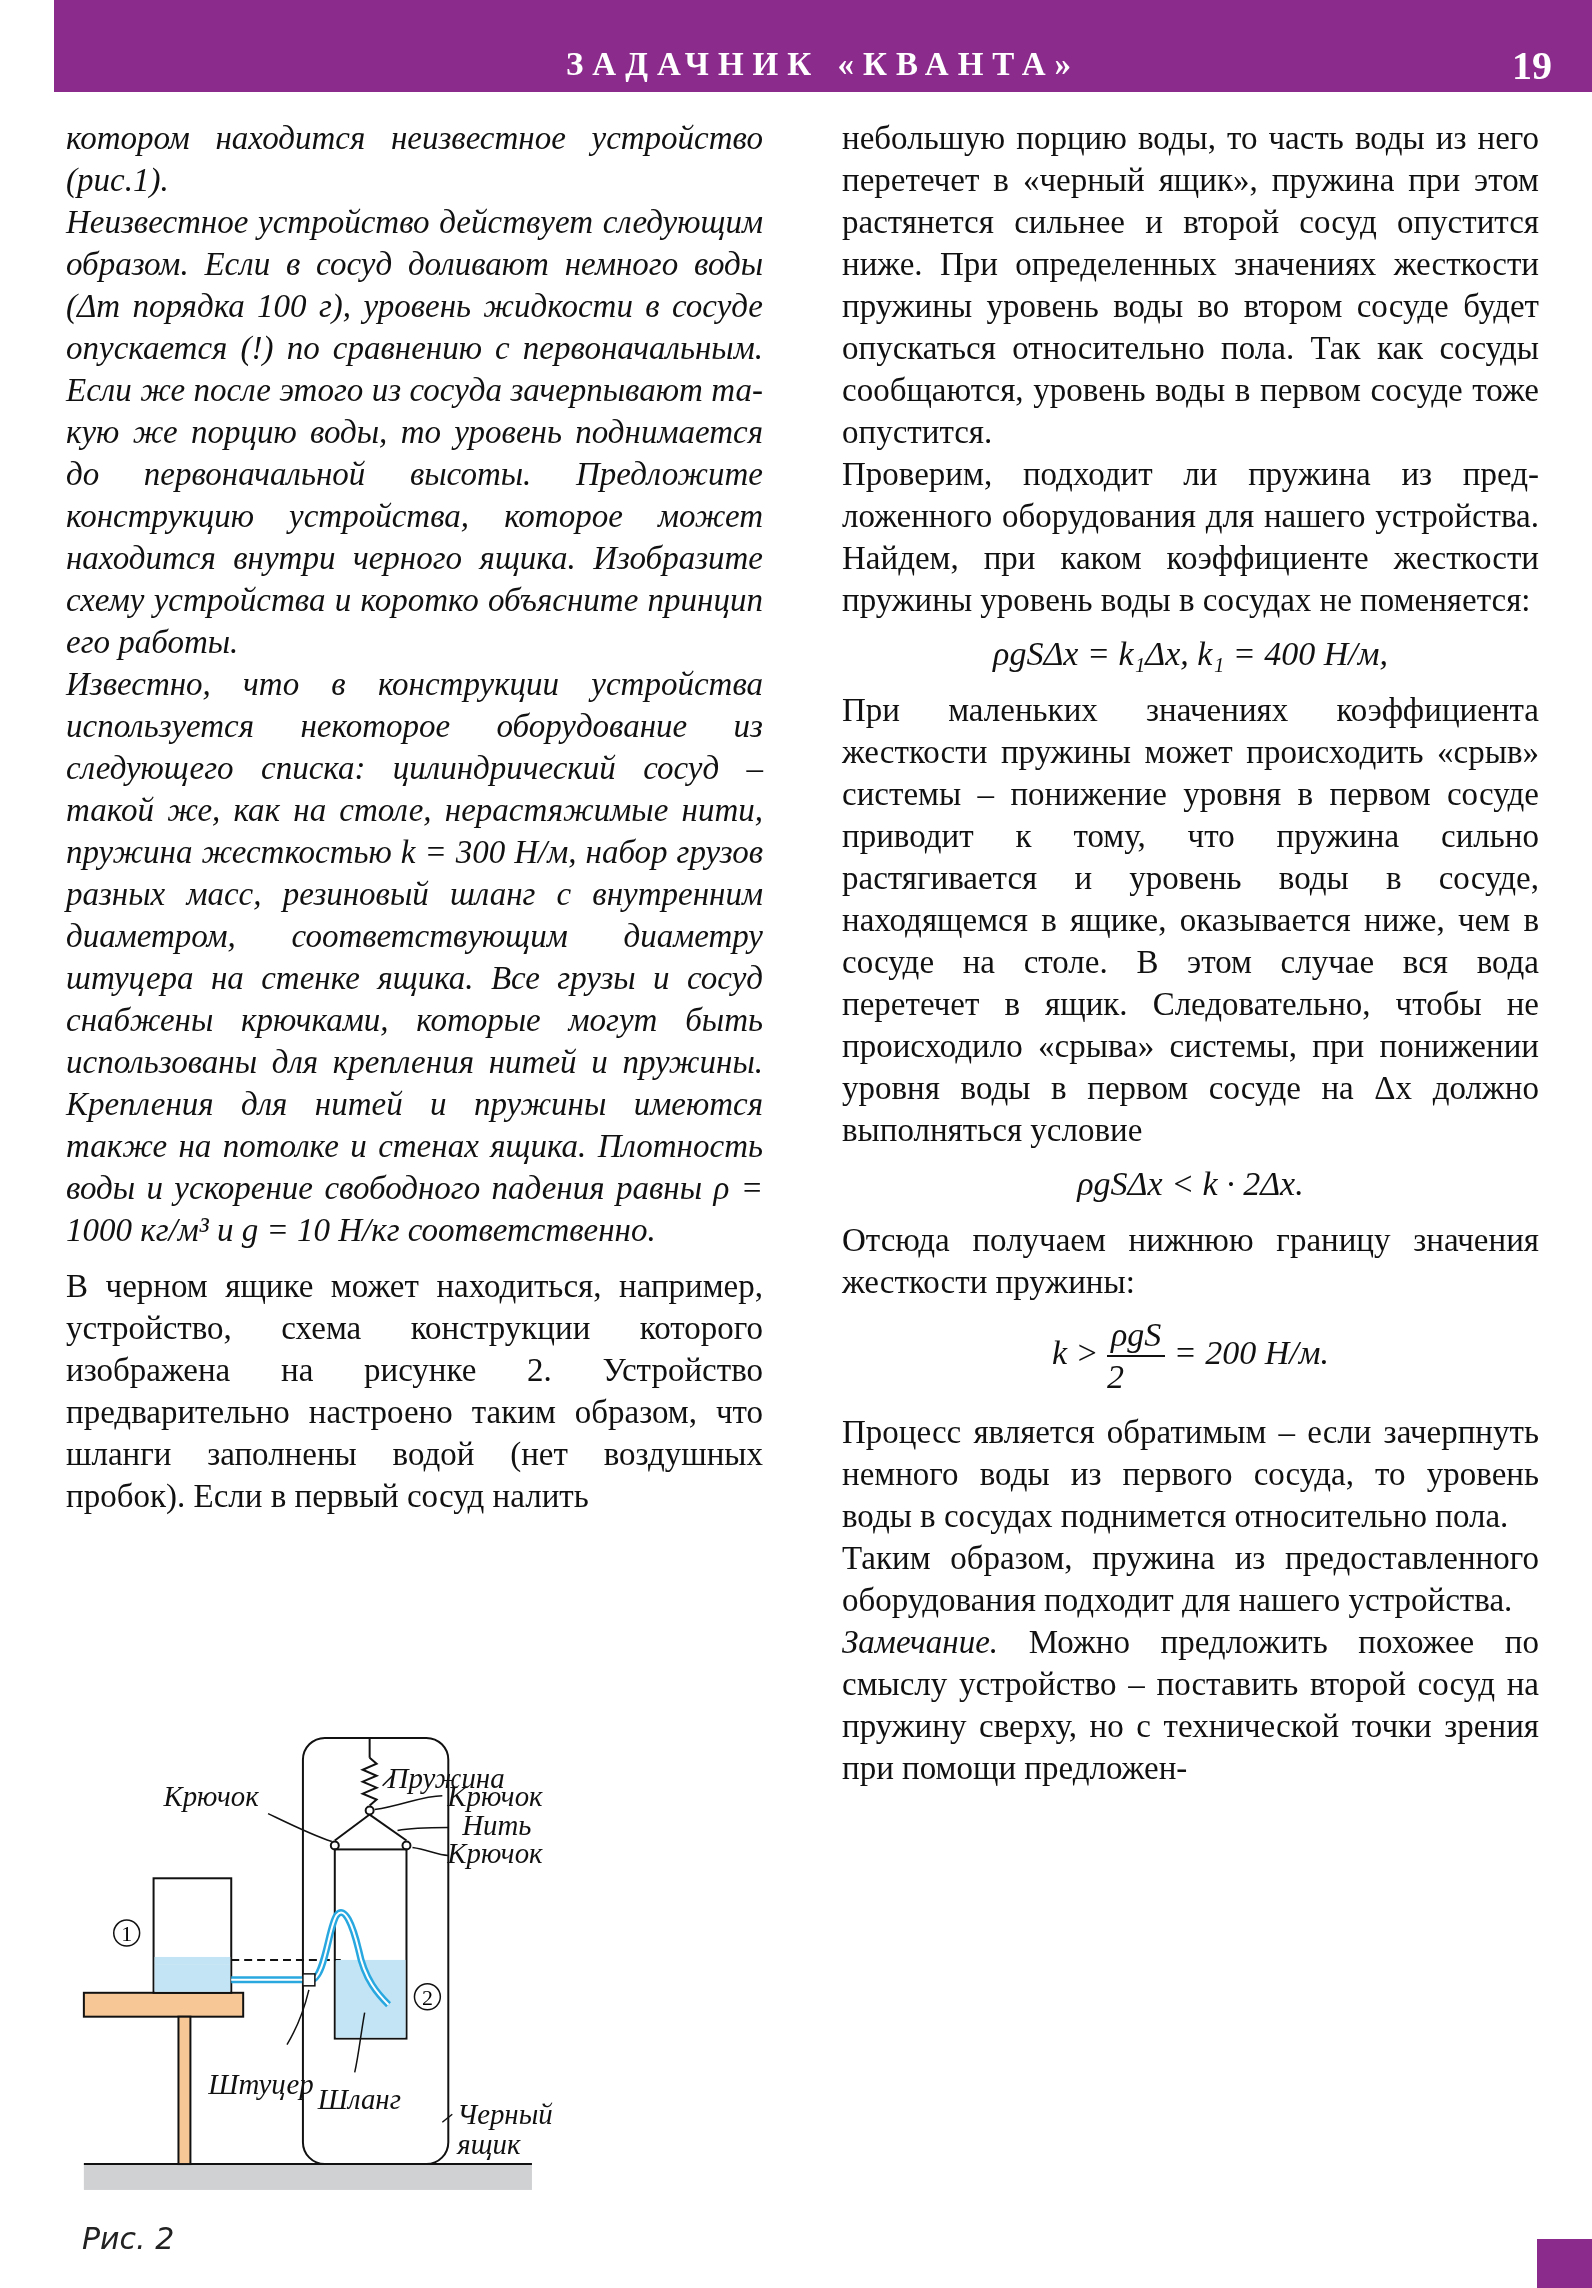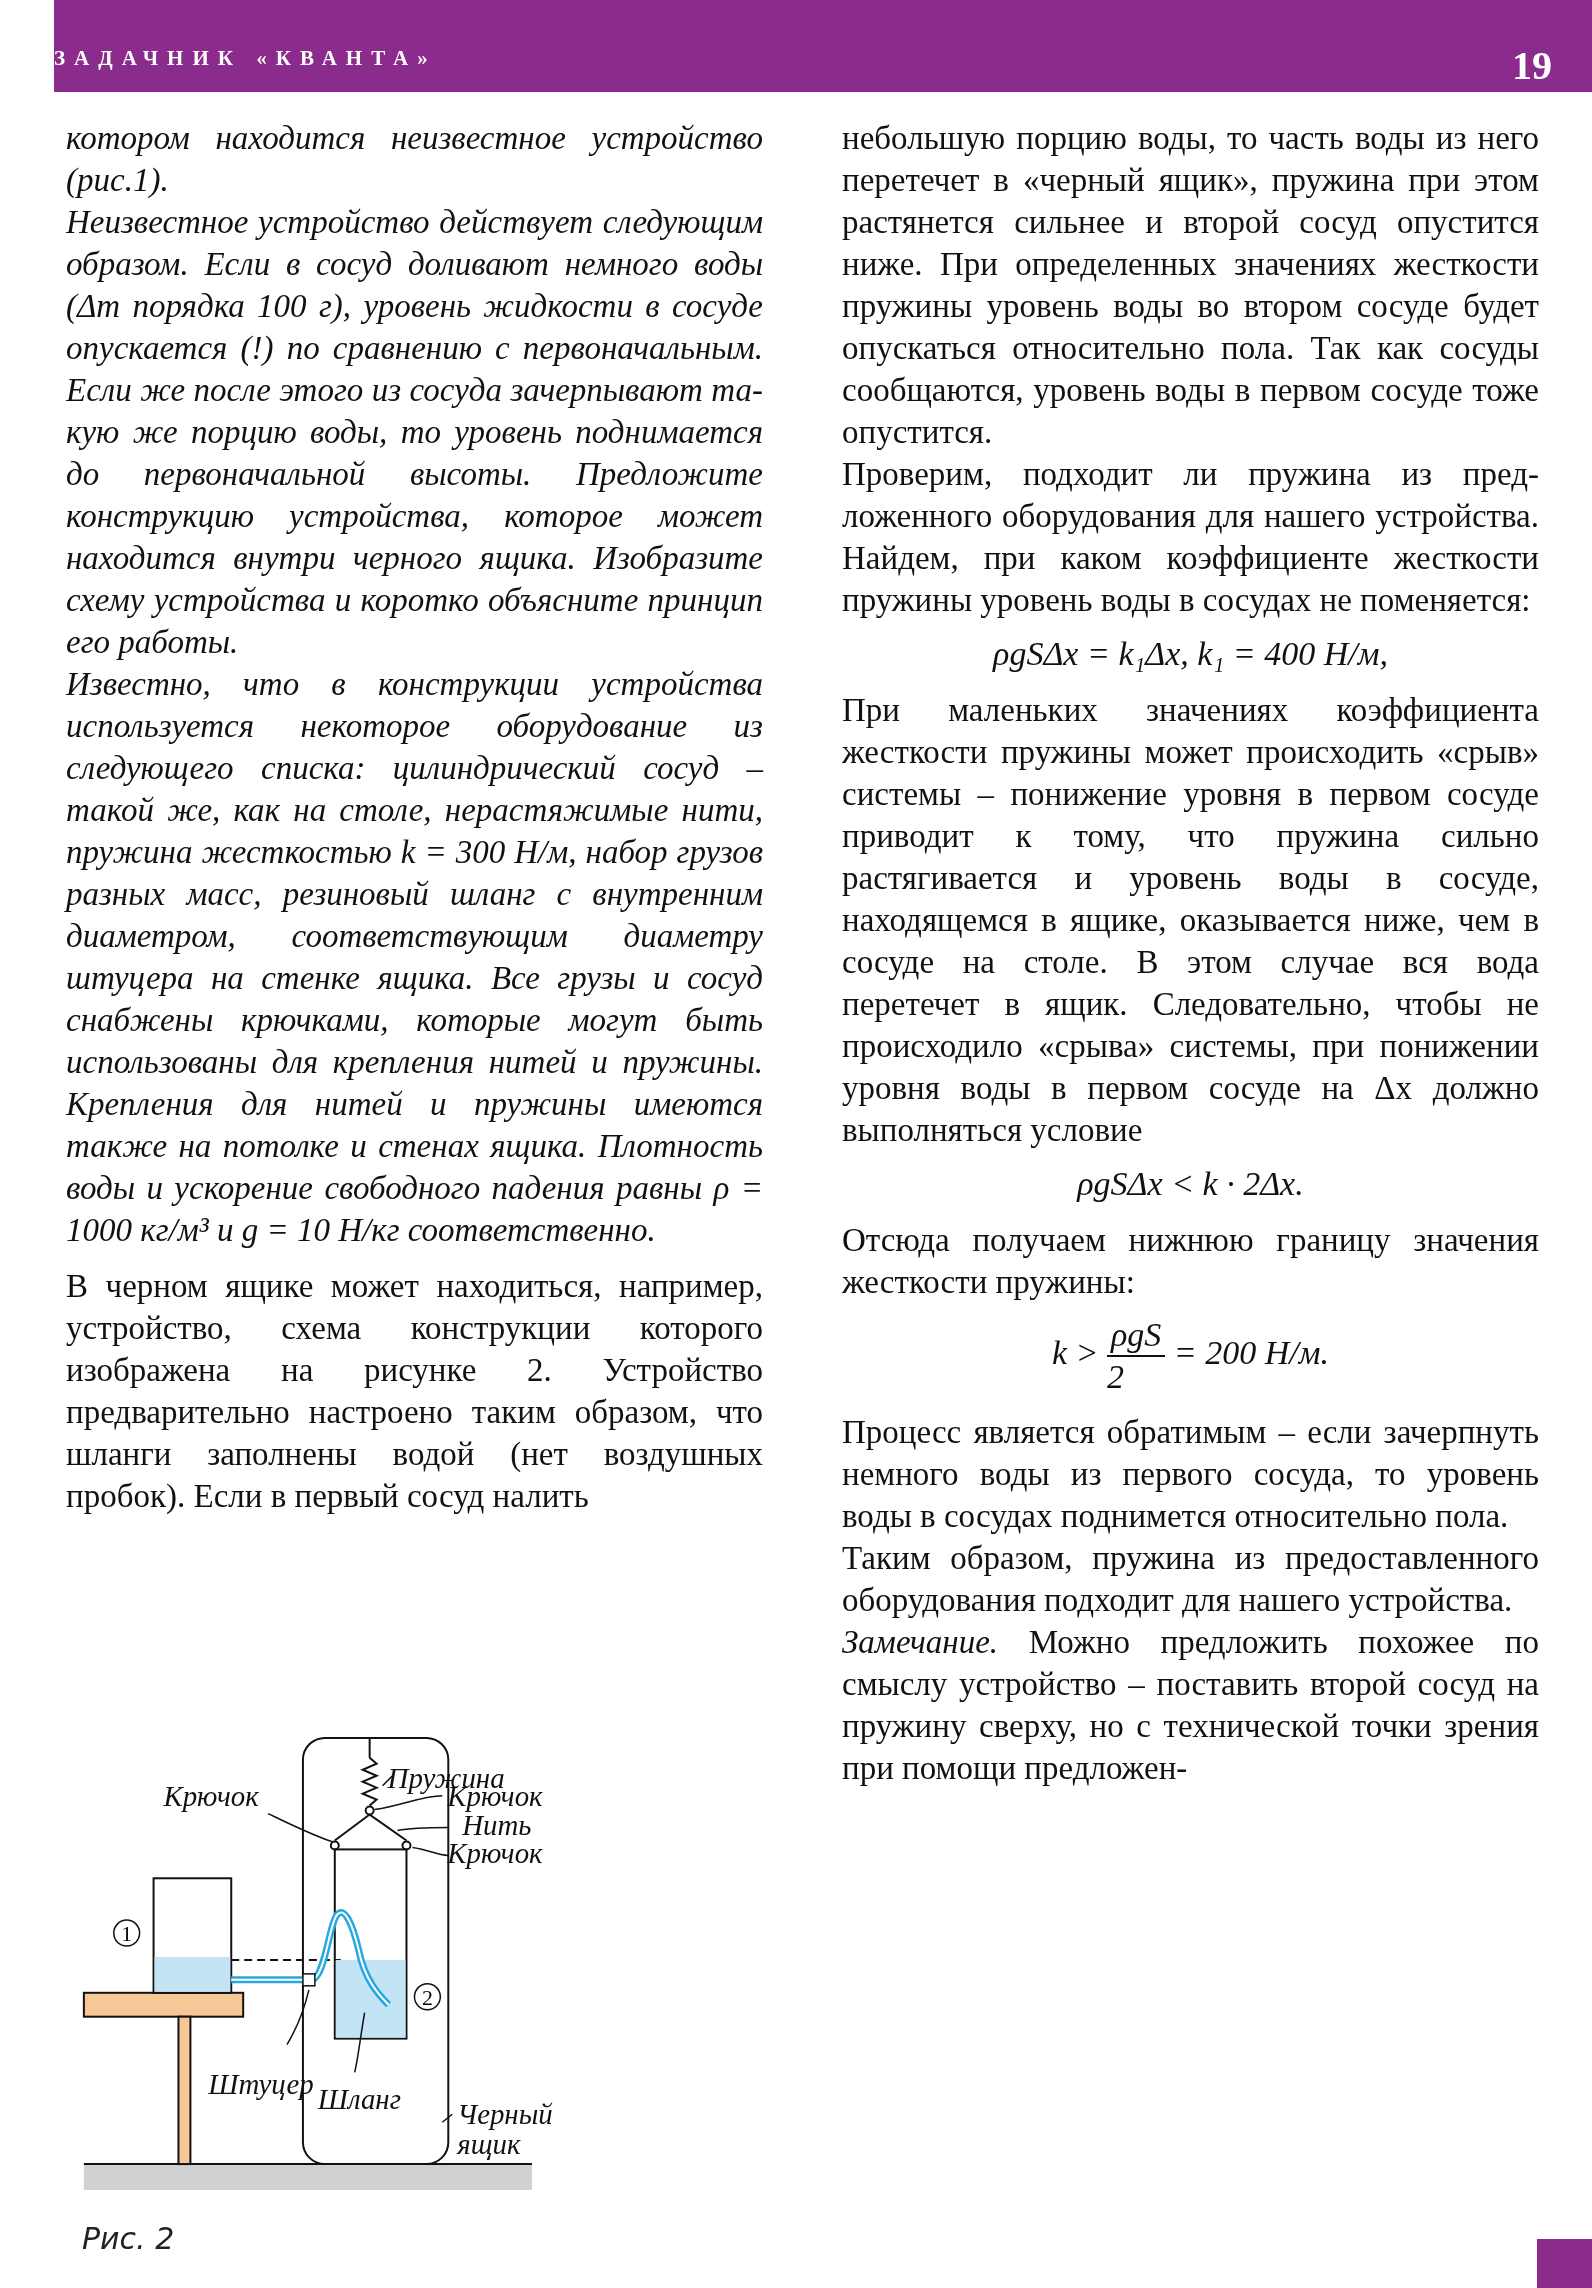--- a/index.html
+++ b/index.html
@@ -1,20 +1,20 @@
 <!DOCTYPE html>
 <html><head>
 <meta charset="utf-8">
 <style>
   html, body { margin:0; padding:0; background:#ffffff; }
   body { width:1592px; height:2289px; position:relative; overflow:hidden;
          font-family:"Liberation Serif","DejaVu Serif",serif; color:#111; }
   .header { position:absolute; left:54px; top:0; width:1538px; height:92px; background:#8b2b8c; }
-  .header-title { position:absolute; left:0; right:0; top:46px; text-align:left; color:#fff;
-                  font-size:21px; letter-spacing:9px; font-weight:bold; }
+  .header-title { position:absolute; left:0; right:0; top:46px; text-align:center; color:#fff;
+                  font-size:33px; letter-spacing:9px; font-weight:bold; }
   .page-num { position:absolute; right:40px; top:42px; color:#fff; font-size:40px; font-weight:bold; }
   .col { position:absolute; top:117px; font-size:33px; line-height:42px; }
   .col-left { left:54px; width:697px;margin-left:12px; }
   .col-right { left:842px; width:697px; }
   .p { margin:0; text-align:justify; hyphens:manual; }
   .it { font-style:italic; }
   .formula { text-align:center; font-size:34px; margin:12px 0 14px 0; }
   .frac { display:inline-block; vertical-align:middle; text-align:left; }
   .frac .num { display:block; border-bottom:2px solid #111; padding:0 4px; line-height:40px; }
   .frac .den { display:block; line-height:40px; }

